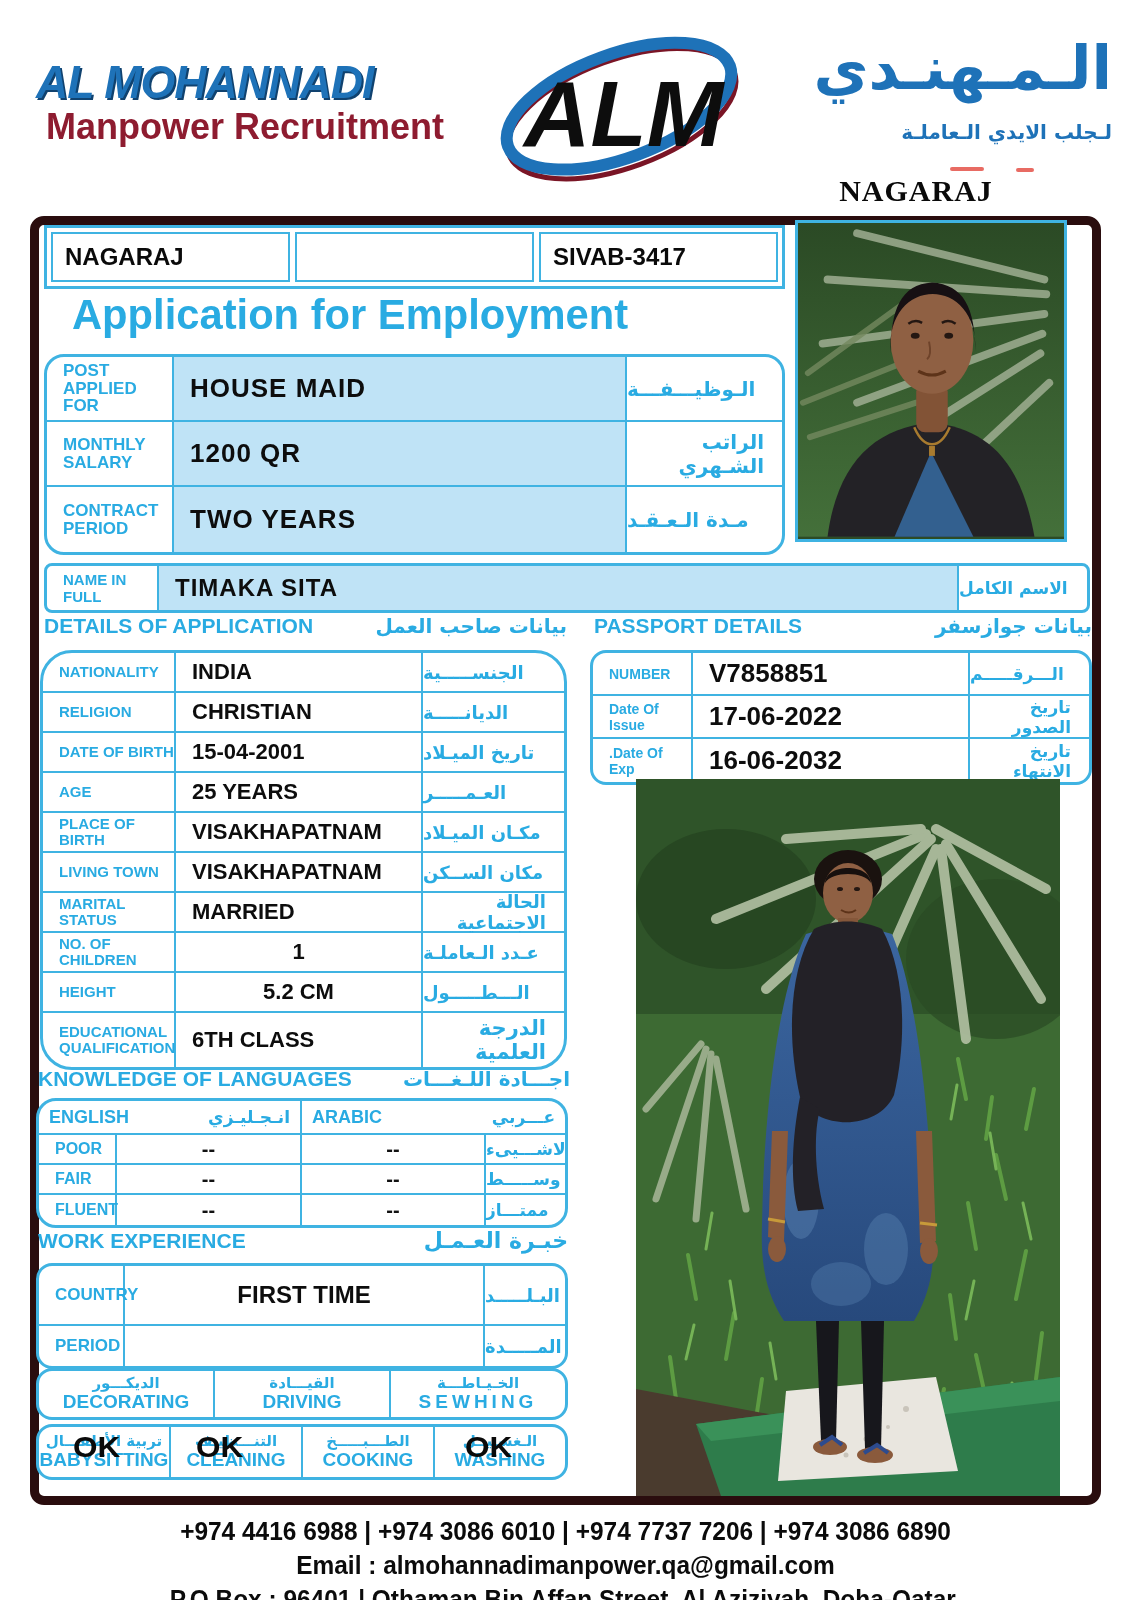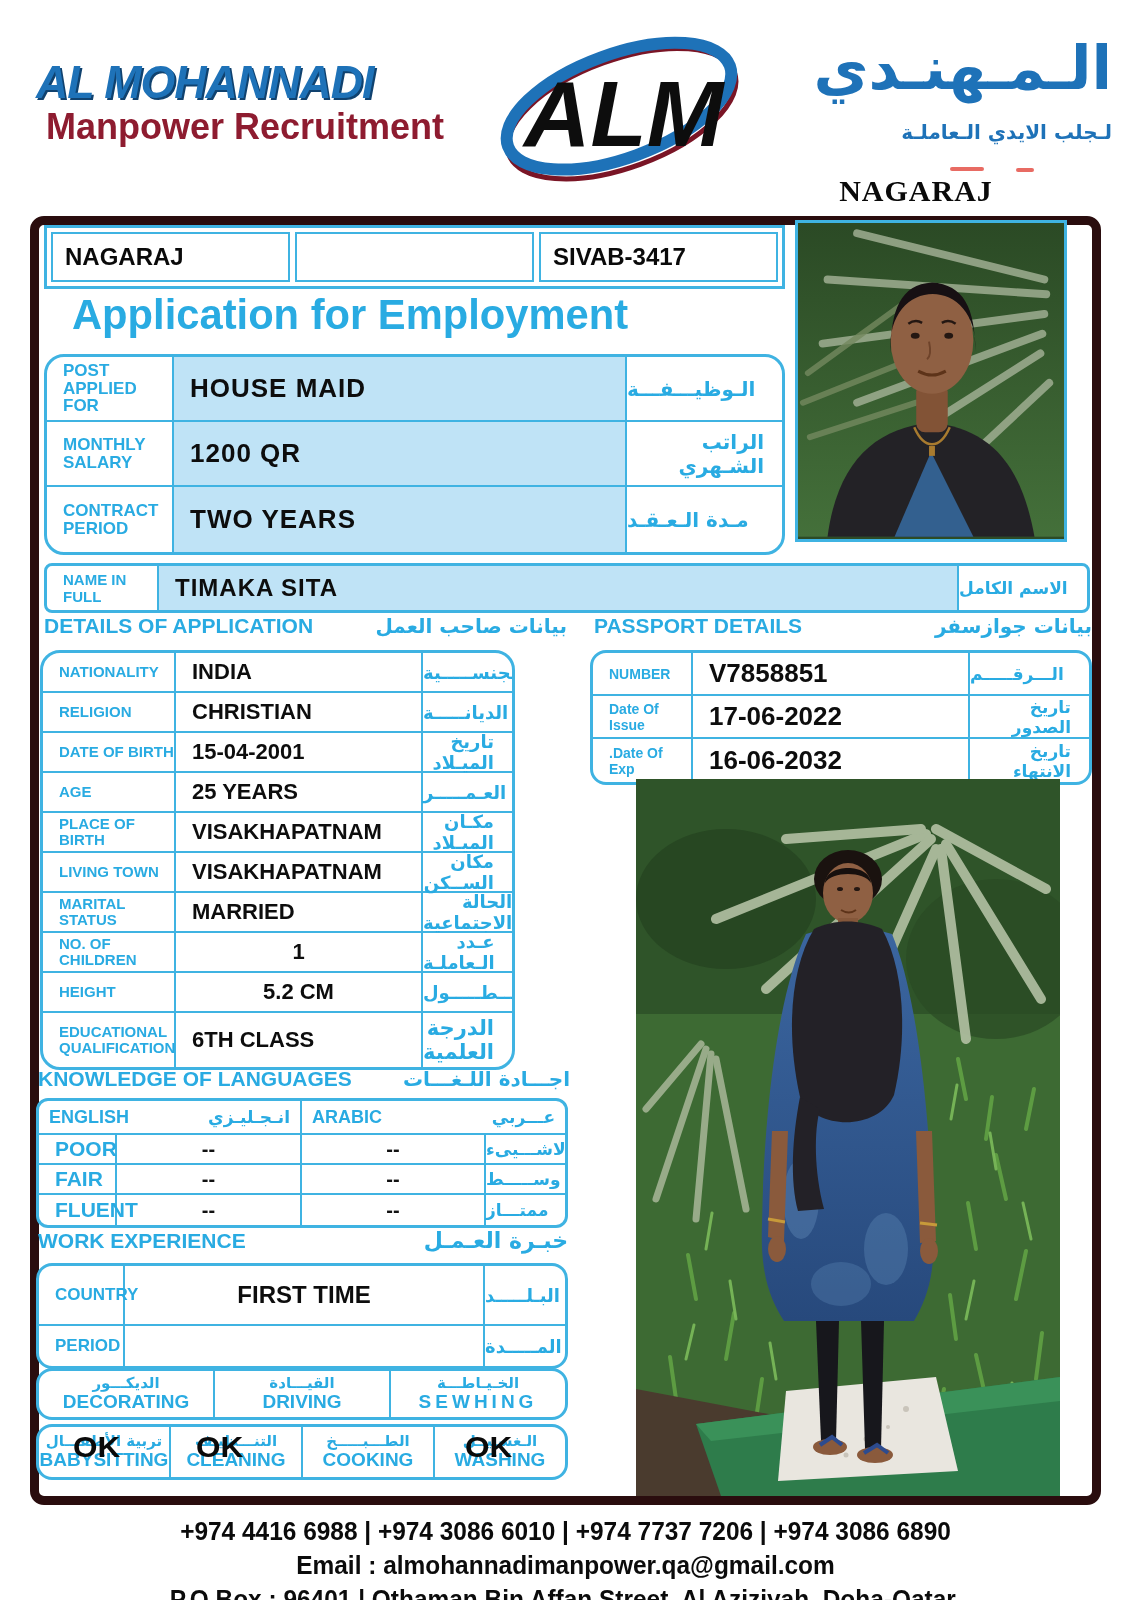--- a/index.html
+++ b/index.html
@@ -72,39 +72,39 @@
   
   .sec{display:flex;justify-content:space-between;align-items:center}
   .sec .t{font-size:21px;font-weight:bold;color:var(--cyan)}
   .sec .ta{direction:rtl;font-family:"DejaVu Sans",sans-serif;font-size:20px;font-weight:bold;color:var(--cyan)}
   .sec-details{left:44px;top:598px;width:523px}
   .sec-passport{left:594px;top:598px;width:498px}
   .sec-lang{left:38px;top:1051px;width:532px}
   .sec-work{left:38px;top:1212px;width:530px}
 
   
-  .details-grid{left:40px;top:634px;width:475px;grid-template-columns:133px 247px 1fr;
-                grid-template-rows:repeat(9,40px) 54px;border-radius:20px}
+  .details-grid{left:40px;top:634px;width:527px;grid-template-columns:133px 247px 1fr;
+                grid-template-rows:repeat(9,40px) 54px;border-radius:32px}
   .details-grid .lbl{font-size:15px;line-height:1.1}
   .details-grid .val{font-size:22px}
   .details-grid .arc{font-size:18px}
   .details-grid .arc.big{font-size:21px;font-weight:900}
 
   
   .passport-grid{left:590px;top:634px;width:502px;grid-template-columns:100px 277px 1fr;grid-auto-rows:43px;border-radius:16px}
   .passport-grid .lbl{font-size:14px}
   .passport-grid .val{font-size:26px}
   .passport-grid .arc{font-size:17px}
 
   
   .lang-grid{left:36px;top:1082px;width:532px;grid-template-columns:78px 185px 184px 1fr;
-             grid-template-rows:34px repeat(3,30px);border-radius:12px}
+             grid-template-rows:34px repeat(3,30px);border-radius:20px}
   .lang-grid .hdr{justify-content:space-between;padding:0 10px;font-weight:bold;color:var(--cyan);font-size:18px}
   .lang-grid .hdr .a{direction:rtl;font-family:"DejaVu Sans",sans-serif;font-size:17px}
-  .lang-grid .lbl{font-size:21px}
+  .lang-grid .lbl{font-size:16px}
   .lang-grid .dash{justify-content:center;font-size:20px;font-weight:bold;color:#111}
   .lang-grid .arc{font-size:17px}
   .span2a{grid-column:1/3}
   .span2b{grid-column:3/5}
 
   
   .work-grid{left:36px;top:1247px;width:532px;grid-template-columns:86px 360px 1fr;
              grid-template-rows:60px 40px;border-radius:16px}
   .work-grid .lbl{font-size:17px}
   .work-grid .val{font-size:24px}

